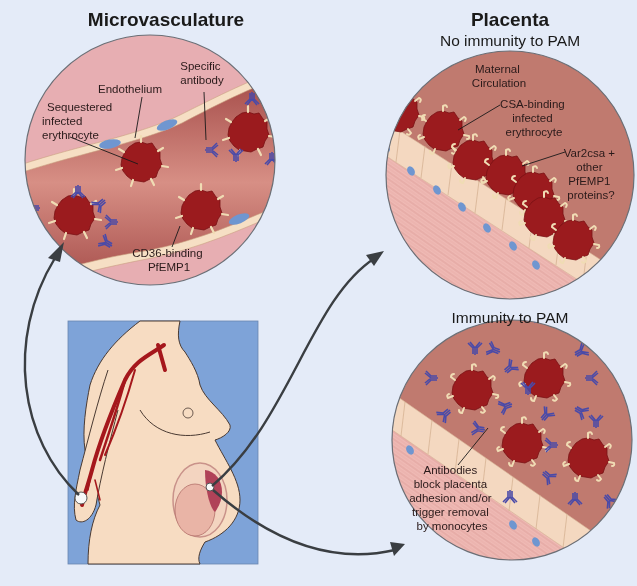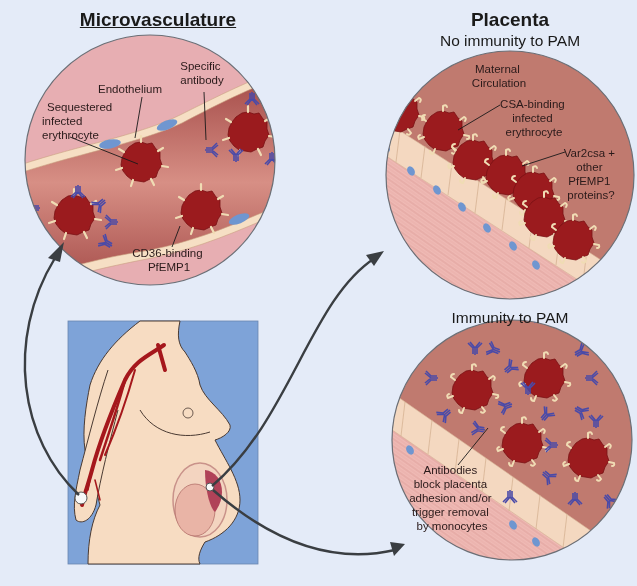--- a/index.html
+++ b/index.html
@@ -256,16 +256,16 @@
     <path d="M212,486 C290,420 310,300 375,258"></path>
     <path d="M213,490 C270,540 330,565 395,550"></path>
   </g>
   <g fill="#3a3e42">
     <polygon points="64,242 48,258 60,262"></polygon>
     <polygon points="384,251 366,255 374,266"></polygon>
     <polygon points="405,544 390,542 394,556"></polygon>
   </g>
 </svg>
 
-<div class="title h-bold" style="left:8px;top:9px;width:300px;text-decoration:underline;">Microvasculature</div>
+<div class="title h-bold" style="left:16px;top:9px;width:300px;">Microvasculature</div>
 <div class="title h-bold" style="left:380px;top:9px;width:260px;">Placenta</div>
 <div class="title h-reg" style="left:380px;top:32px;width:260px;">No immunity to PAM</div>
 <div class="title h-reg" style="left:380px;top:309px;width:260px;">Immunity to PAM</div>
 
 </body></html>

